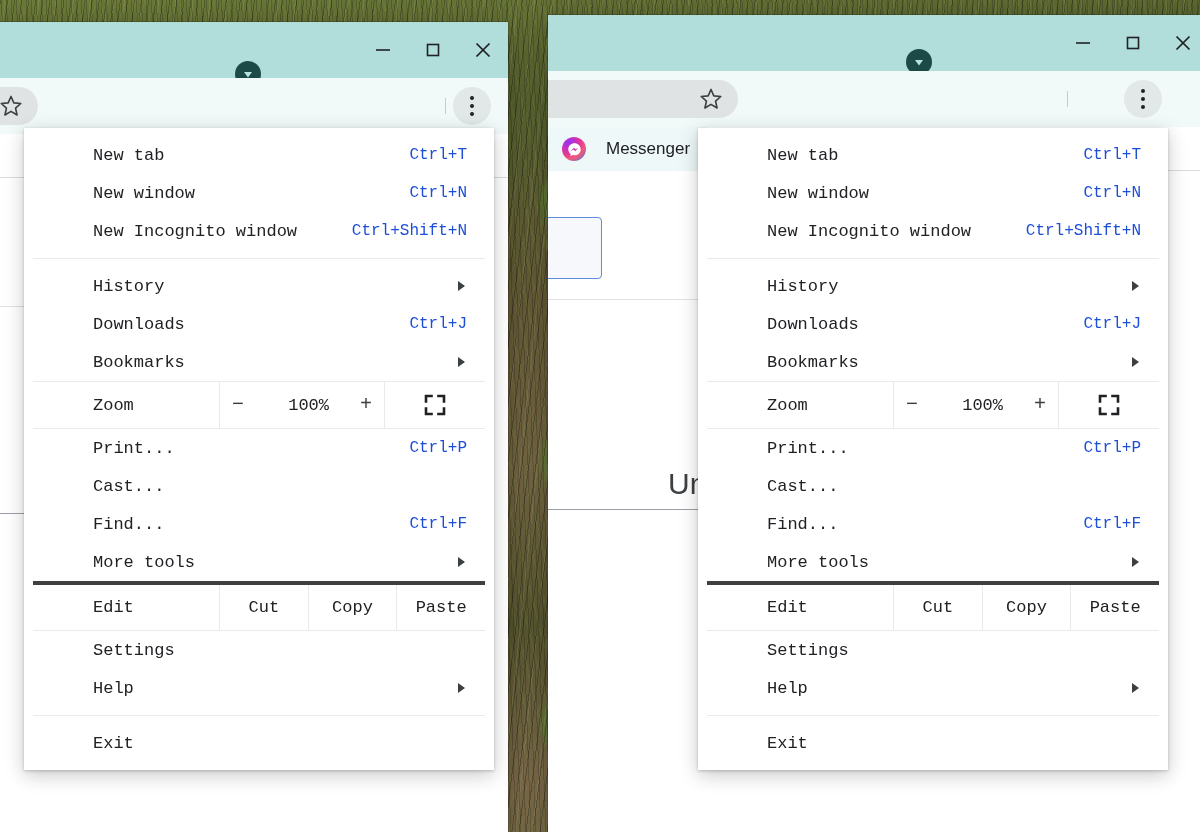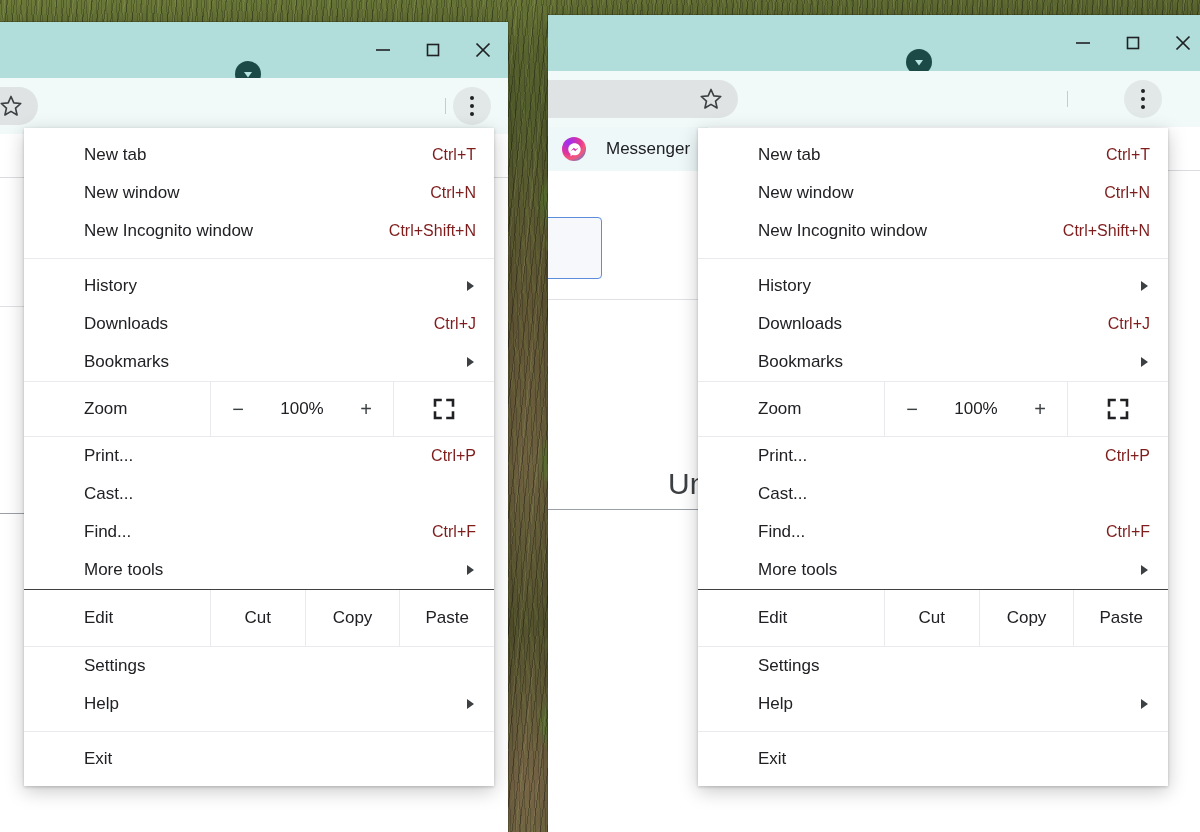--- a/index.html
+++ b/index.html
@@ -166,83 +166,84 @@
   .page-text {
     position:absolute;
     font-size: 30px; color:#3c4043; white-space:nowrap;
   }
 
   
   .chrome-menu {
     position: absolute;
     background: #ffffff;
     box-shadow: 0 1px 3px rgba(0,0,0,0.20), 0 5px 18px rgba(0,0,0,0.22);
-    padding: 8px 0;
+    padding: 8px 9px;
     font-size: 17px;
     color: #202124;
+    font-family: Liberation Mono, monospace;
   }
   #menu-left  { left: 24px;  top: 128px; width: 470px; }
   #menu-right { left: 698px; top: 128px; width: 470px; }
 
   .menu-item {
     position: relative;
     display: flex; align-items: center;
     height: 38px;
     padding: 0 18px 0 60px;
     white-space: nowrap;
   }
   .menu-item .label { flex: 1 1 auto; }
-  .menu-item .accel { color: #7f1d1d; font-size: 16px; }
+  .menu-item .accel { color: #1d4ed8; font-size: 16px; }
   .menu-item .submenu-arrow {
     width: 0; height: 0;
     border-left: 7px solid #3c4043;
     border-top: 5px solid transparent;
     border-bottom: 5px solid transparent;
     margin-right: 2px;
   }
   .menu-sep {
     height: 1px; background: #e8eaed;
     margin: 8px 0;
   }
 
   
   .zoom-row {
     display: flex; align-items: stretch;
-    height: 56px;
+    height: 48px;
     border-top: 1px solid #e8eaed;
     border-bottom: 1px solid #e8eaed;
   }
   .zoom-label {
     flex: 0 0 186px;
     display:flex; align-items:center;
     padding-left: 60px;
   }
   .zoom-controls {
     flex: 1 1 auto;
     display:flex; align-items:center; justify-content:center;
     gap: 26px;
     border-left: 1px solid #e8eaed;
     border-right: 1px solid #e8eaed;
   }
   .zoom-minus, .zoom-plus {
     font-size: 20px; color:#3c4043; line-height:1;
     width: 22px; text-align:center;
   }
-  .zoom-value { font-size: 17px; color:#202124; min-width: 54px; text-align:center; }
+  .zoom-value { font-size: 17px; color:#202124; min-width: 54px; text-align:right; }
   .zoom-fullscreen {
     flex: 0 0 100px;
     display:flex; align-items:center; justify-content:center;
   }
   .zoom-fullscreen svg { display:block; }
 
   
   .edit-row {
     display:flex; align-items:stretch;
-    height: 58px;
-    border-top: 1px solid #404040;
+    height: 50px;
+    border-top: 4px solid #404040;
     border-bottom: 1px solid #e8eaed;
   }
   .edit-label {
     flex: 0 0 186px;
     display:flex; align-items:center;
     padding-left: 60px;
   }
   .edit-action {
     flex: 1 1 0;
     display:flex; align-items:center; justify-content:center;

